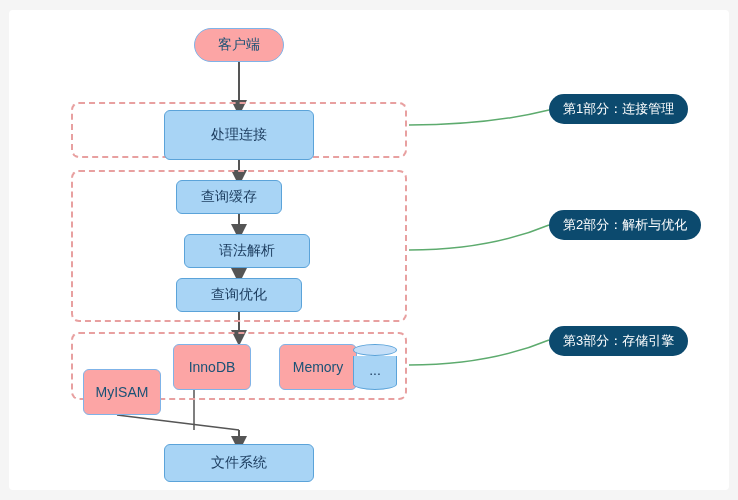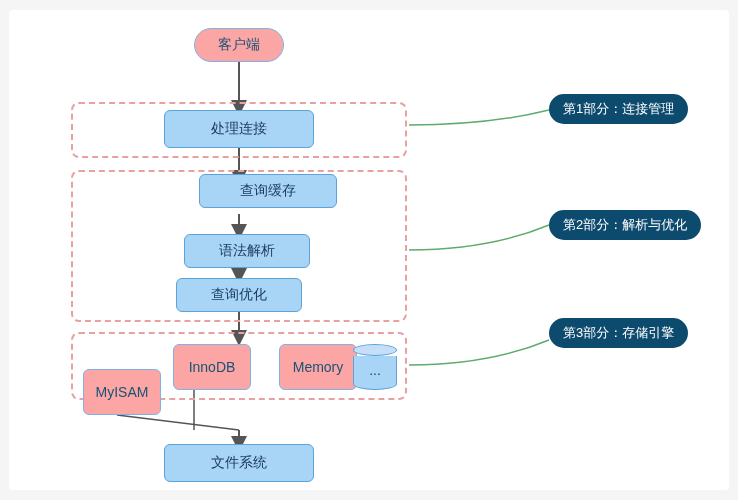--- a/index.html
+++ b/index.html
@@ -135,25 +135,25 @@
       <marker id="arrow" markerWidth="8" markerHeight="8" refX="4" refY="4" orient="auto">
         <path d="M0,0 L0,8 L8,4 z" fill="#555"></path>
       </marker>
     </defs>
   </svg>
 
   <div class="box box-blue-light" style="left:185px; top:18px; width:90px; height:34px; border-radius:17px;">客户端</div>
 
   <div class="dashed-box" style="left:62px; top:92px; width:336px; height:56px;"></div>
 
-  <div class="box box-blue-mid" style="left:155px; top:100px; width:150px; height:38px;">处理连接</div>
+  <div class="box box-blue-mid" style="left:155px; top:100px; width:150px; height:50px;">处理连接</div>
 
   <div class="dashed-box" style="left:62px; top:160px; width:336px; height:152px;"></div>
 
-  <div class="box box-blue-mid" style="left:167px; top:164px; width:138px; height:34px;margin-left:23px;">查询缓存</div>
+  <div class="box box-blue-mid" style="left:167px; top:170px; width:106px; height:34px;">查询缓存</div>
 
   <div class="box box-blue-mid" style="left:167px; top:224px; width:126px; height:34px;margin-left:8px;">语法解析</div>
 
   <div class="box box-blue-mid" style="left:167px; top:268px; width:126px; height:34px;">查询优化</div>
 
   <div class="dashed-box" style="left:62px; top:322px; width:336px; height:68px;"></div>
 
   <div class="box box-blue-light" style="left:74px; top:334px; width:78px; height:46px; border-radius:6px;margin-top:25px;">MyISAM</div>
 
   <div class="box box-blue-light" style="left:164px; top:334px; width:78px; height:46px; border-radius:6px;">InnoDB</div>
@@ -167,15 +167,15 @@
     </div>
     <div class="cylinder-bottom"></div>
   </div>
 
   <div class="box box-blue-mid" style="left:155px; top:434px; width:150px; height:38px;">文件系统</div>
 
   <div class="callout" style="left:540px; top:84px;">第1部分：连接管理</div>
 
   <div class="callout" style="left:540px; top:200px;">第2部分：解析与优化</div>
 
-  <div class="callout" style="left:540px; top:308px;">第3部分：存储引擎</div>
+  <div class="callout" style="left:540px; top:316px;">第3部分：存储引擎</div>
 
 </div>
 
 </body></html>

